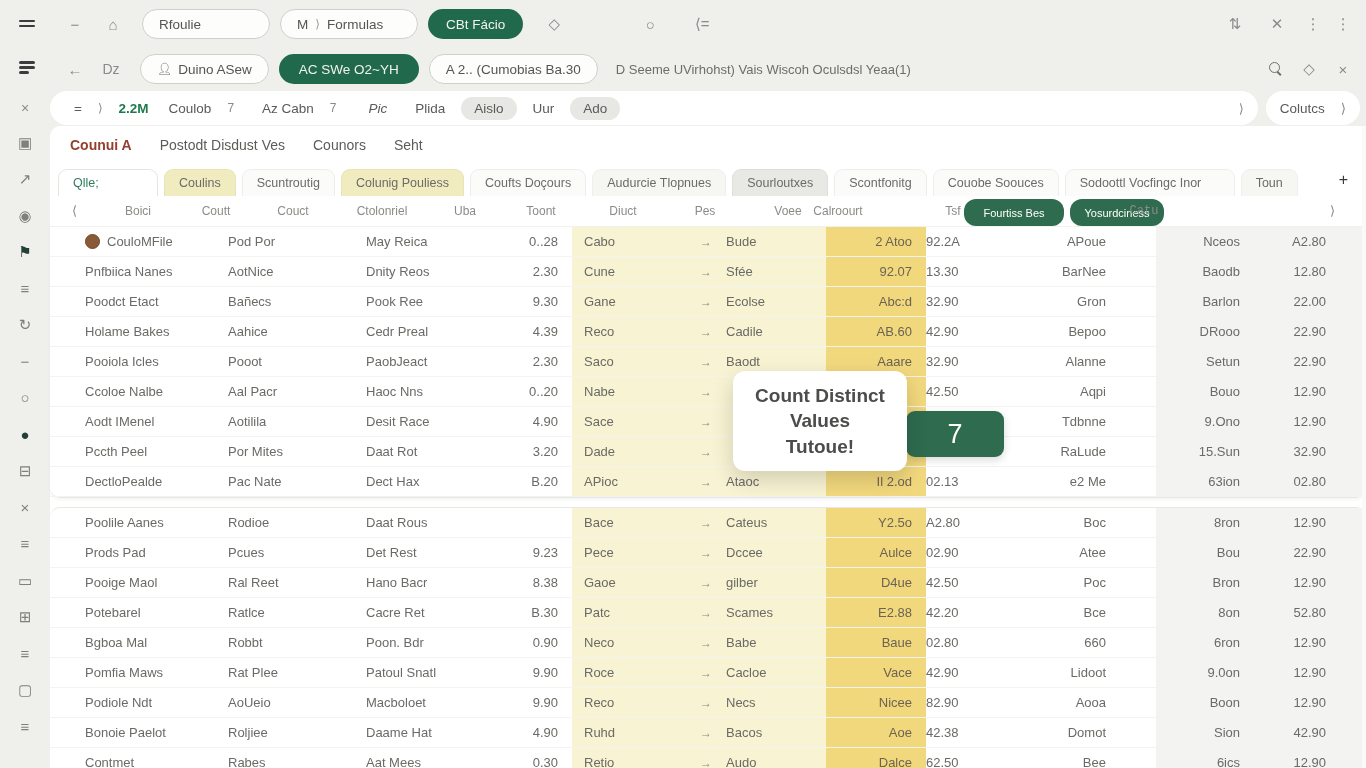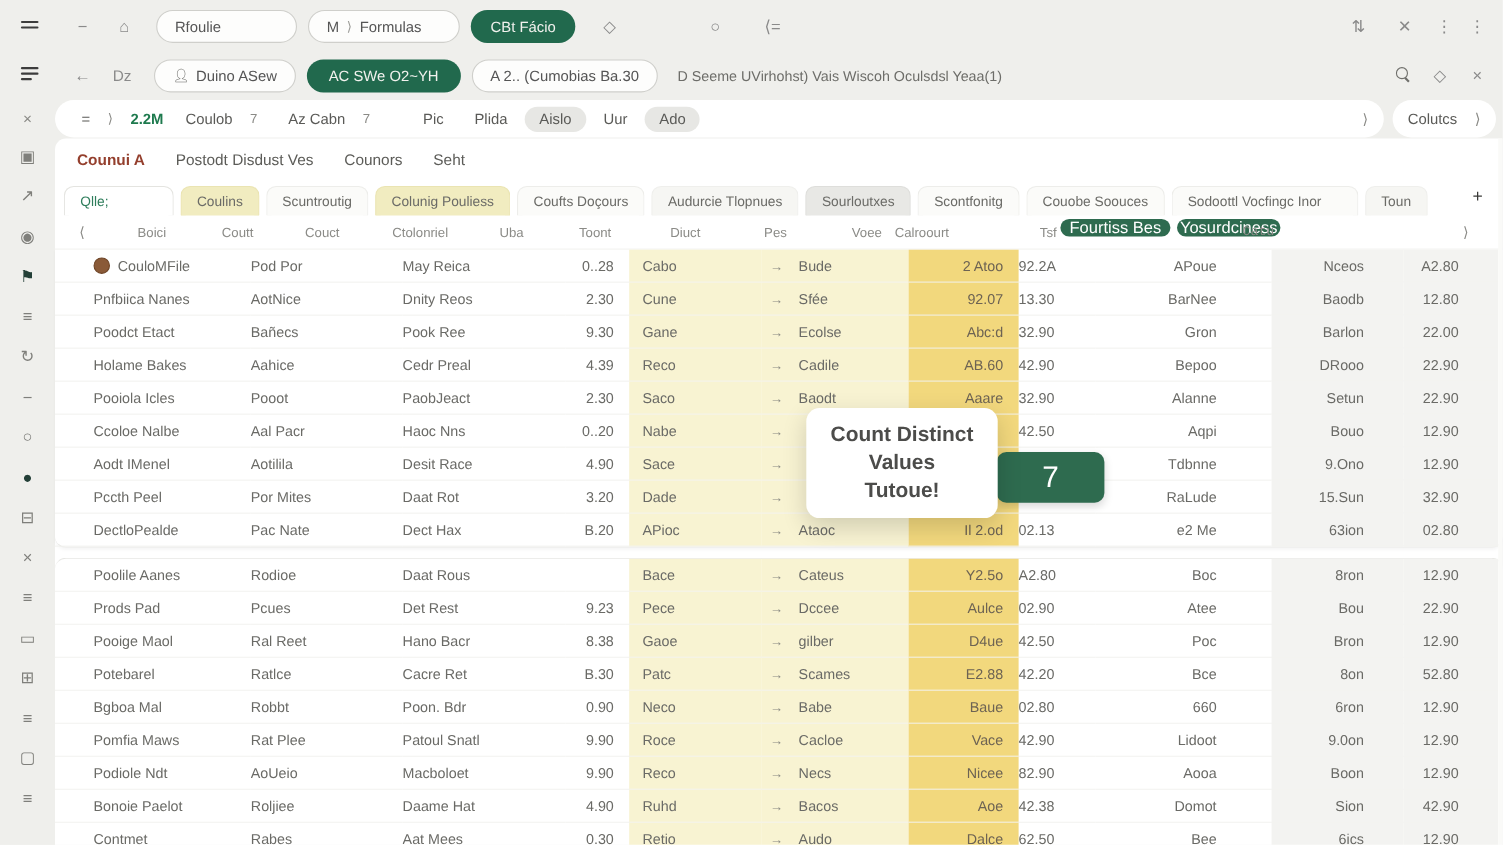--- a/index.html
+++ b/index.html
@@ -59,21 +59,21 @@
   .tab.active { color:#2e7d5b; background:#ffffff; min-width:100px; border-color:#e4e4e0; }
   .tab.yellow { background:#f1ecc0; border-color:#eae4b2; }
   .tab.gray { background:#e8e8e5; border-color:#dededb; }
   .tab.plain { background:#f6f6f3; border-color:#efefec; }
   .tab.wide { min-width:170px; }
   .tab-add { margin-left:auto; margin-right:18px; color:#3a3a38; font-size:16px; align-self:center; }
 
   .header-row { height:31px; position:relative; border-bottom:1px solid #f1f1ee; }
   .hdr { position:absolute; top:8px; transform:translateX(-50%); font-size:12px; color:#8b8b87; white-space:nowrap; }
   .hdr-chev { position:absolute; top:7px; color:#8a8a86; font-size:13px; }
-  .hdr-pill { position:absolute; top:3px; height:16px; background:#2e6b4f; color:#fff; font-size:15px;
+  .hdr-pill { position:absolute; top:3px; height:27px; background:#2e6b4f; color:#fff; font-size:11px;
               border-radius:12px; display:flex; align-items:center; justify-content:center; white-space:nowrap; }
 
   .table-area { position:relative; }
   .tgroup { background:#fff; }
   .tgroup.g1 { border-radius:0 0 10px 10px; border-bottom:1px solid #e7e7e4; margin-bottom:9px;
                box-shadow:0 2px 3px rgba(0,0,0,0.04); }
   .tgroup.g2 { border-radius:10px 10px 0 0; border-top:1px solid #e7e7e4; }
 
   .trow { display:grid; grid-template-columns:178px 138px 148px 58px 120px 134px 100px 70px 160px 120px 86px;
           height:30px; align-items:stretch; font-size:13px; color:#6a6a66; }
@@ -153,21 +153,21 @@
   <div class="formula-row">
     <span class="fx-stub">×</span>
     <div class="fx-bar">
       <span class="fx-item">=</span>
       <span class="fx-caret">⟩</span>
       <span class="fx-item fx-green">2.2M</span>
       <span class="fx-item">Coulob</span>
       <span class="fx-caret">7</span>
       <span class="fx-item" style="margin-left:22px;">Az Cabn</span>
       <span class="fx-caret">7</span>
-      <span class="fx-item" style="margin-left:42px;">Pic</span>
+      <span class="fx-item" style="margin-left:26px;font-style:italic;">Pic</span>
       <span class="fx-item" style="margin-left:18px;">Plida</span>
       <span class="fx-pill">Aislo</span>
       <span class="fx-item">Uur</span>
       <span class="fx-pill">Ado</span>
       <span class="fx-chev">⟩</span>
     </div>
     <div class="col-seg">
       <span>Colutcs</span>
       <span class="chev">⟩</span>
     </div>

